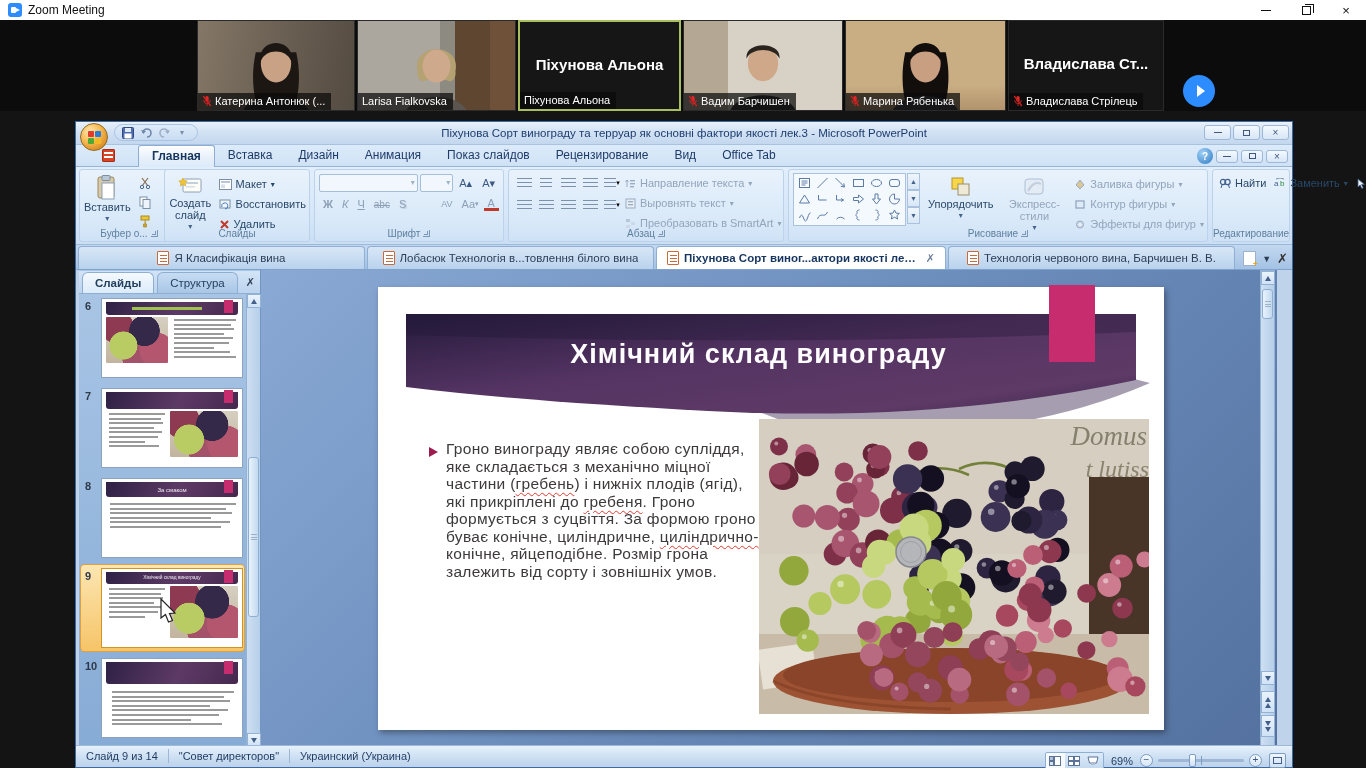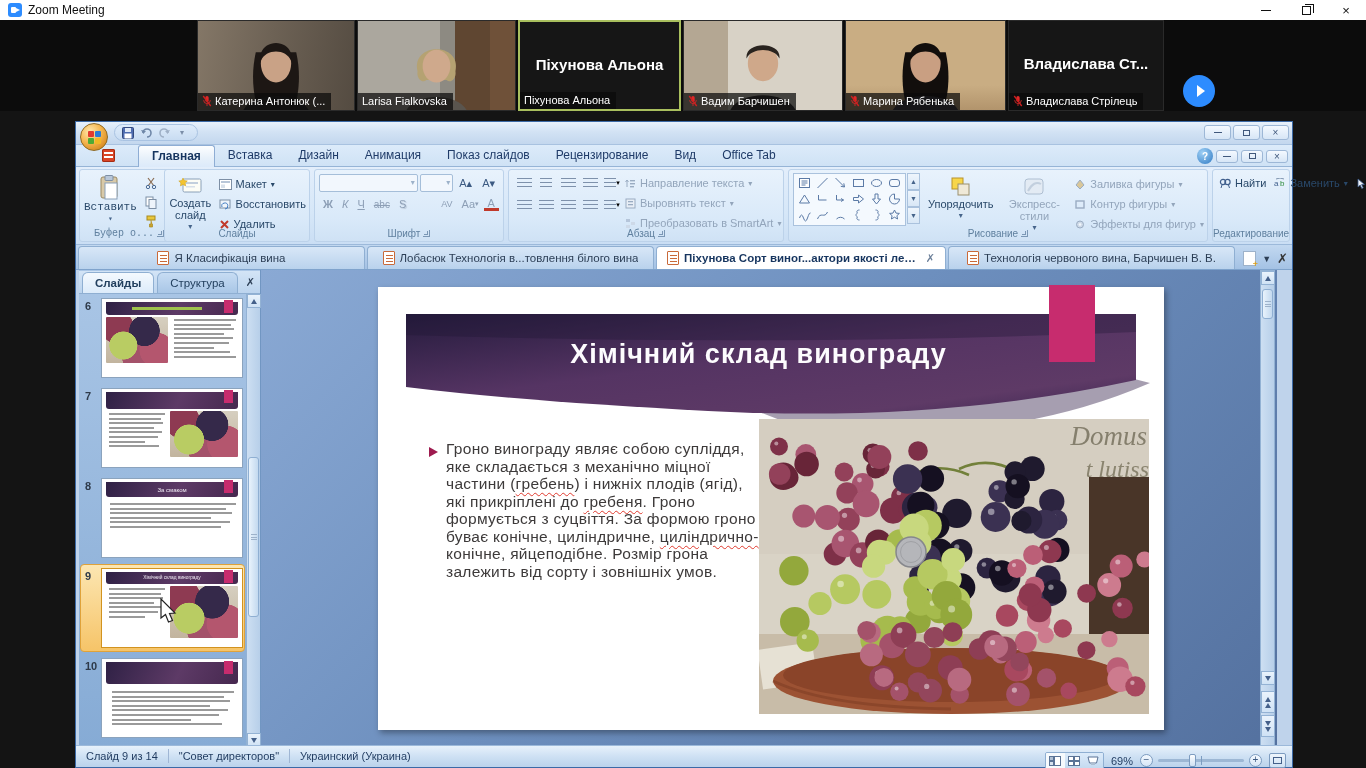--- a/index.html
+++ b/index.html
@@ -308,20 +308,21 @@
             <line x1="1.5" y1="1" x2="10.5" y2="13" stroke="#cf1f1f" stroke-width="1.6"></line>
           </svg>
           <span>Владислава Стрілець</span>
         </div>
       </div>
     </div>
 
   <div class="ppt">
 
     <div class="ppt-titlebar">
+      <span class="ppt-title">Піхунова Сорт винограду та терруар як основні фактори якості лек.3 - Microsoft PowerPoint</span>
       <div class="ppt-controls">
         <span class="pc">
             <i class="gmin"></i>
           </span>
         <span class="pc">
             <i class="grest"></i>
           </span>
         <span class="pc">×</span>
       </div>
     </div>
@@ -375,21 +376,21 @@
           </span>
         <span class="pc small">
             <i class="grest"></i>
           </span>
         <span class="pc small">×</span>
       </div>
     </div>
 
     <div class="ribbon">
 
-      <div class="rgroup" style="left:3px; width:100px;font-family:Liberation Mono, monospace;">
+      <div class="rgroup" style="left:3px; width:100px;">
         <div style="display:flex; padding-top:2px;">
           <div class="bigbtn">
             <svg width="22" height="26" viewBox="0 0 22 26">
                 <rect x="2" y="2" width="16" height="21" rx="2" fill="#d8c9a8" stroke="#9b8a63"></rect>
                 <rect x="6" y="0.5" width="8" height="5" rx="1" fill="#b9c7d8" stroke="#7d8fa5"></rect>
                 <rect x="6" y="8" width="12" height="16" fill="#fff" stroke="#8aa0b8"></rect>
               </svg>
             <span>Вставить</span>
               <span class="dd">▾</span>
           </div>

